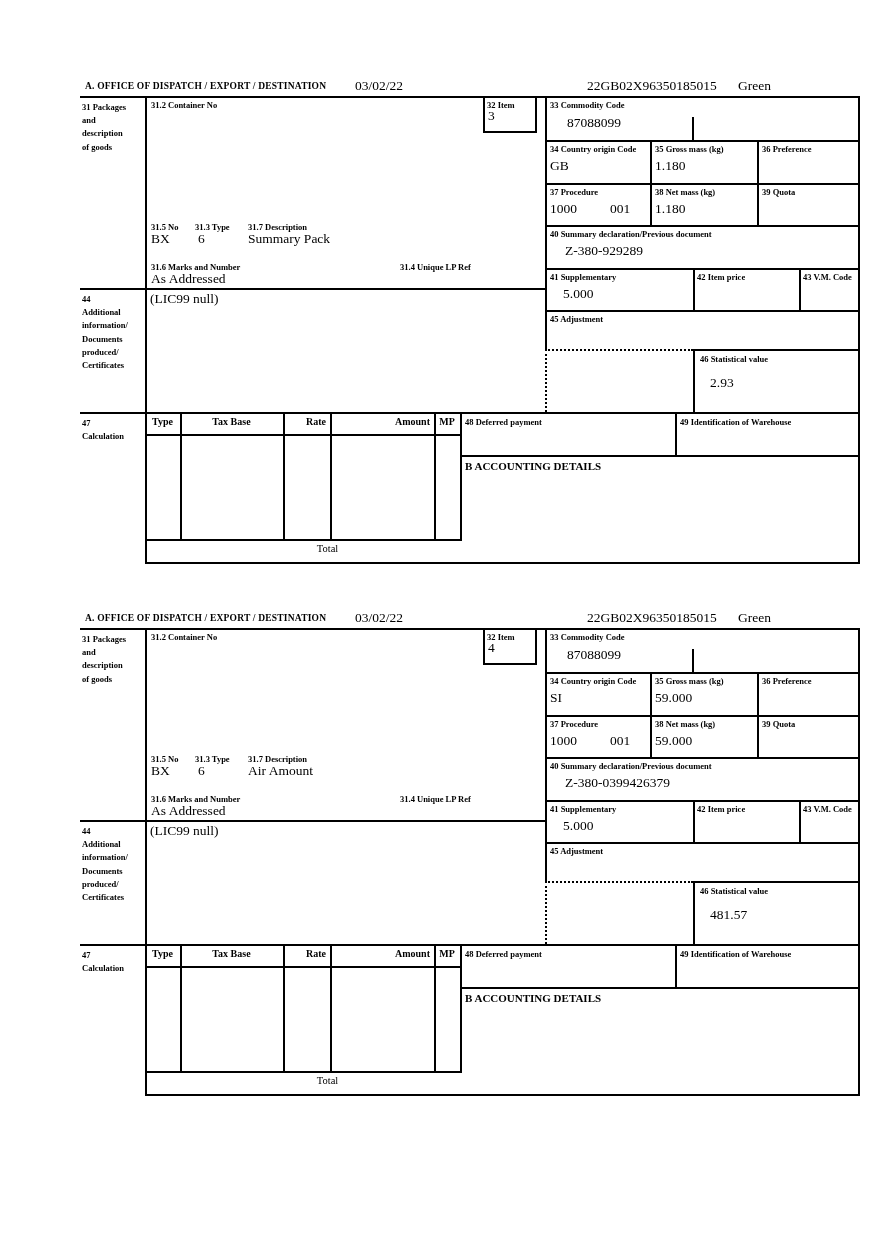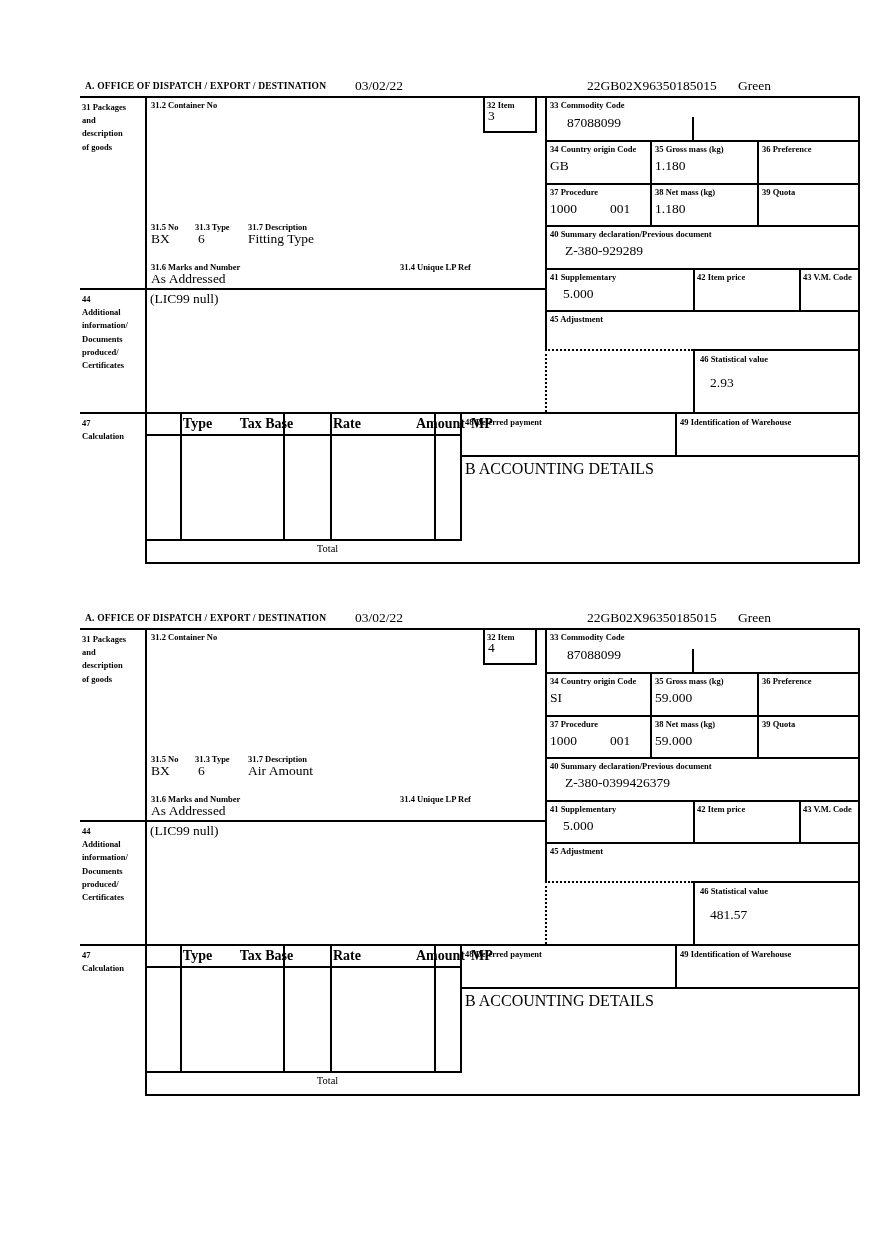--- a/index.html
+++ b/index.html
@@ -12,22 +12,22 @@
   
   .l{position:absolute;background:#000;}
   .dv{position:absolute;border-left:2px dotted #000;background:none;}
   .dh{position:absolute;border-top:2px dotted #000;background:none;}
   
   .hdr-title{position:absolute;left:5px;top:3px;font-size:9.5px;font-weight:bold;letter-spacing:.2px;white-space:nowrap;}
   .hdr-val{position:absolute;top:0;font-size:13.5px;white-space:nowrap;}
   .lbl{position:absolute;font-size:8.5px;font-weight:bold;white-space:nowrap;line-height:1.2;}
   .lbl.ml{white-space:pre-line;line-height:1.55;}
   .val{position:absolute;font-size:13.5px;white-space:nowrap;line-height:1.1;}
-  .th{position:absolute;top:320px;font-size:14px;font-weight:bold;padding-left:35px;}
-  .b-lbl{position:absolute;font-size:16px;font-weight:normal;white-space:nowrap;}
+  .th{position:absolute;top:320px;font-size:10px;font-weight:bold;}
+  .b-lbl{position:absolute;font-size:11px;font-weight:bold;white-space:nowrap;}
   .total{position:absolute;left:90px;top:447px;width:315px;text-align:center;font-size:10.5px;font-weight:normal;}
   .box32{position:absolute;left:403px;top:0;width:50px;height:35px;border:2px solid #000;border-top:none;}
 </style>
 </head>
 <body>
 
 <div class="form" style="top:78px">
   <span class="hdr-title">A.  OFFICE OF DISPATCH / EXPORT / DESTINATION</span>
   <span class="hdr-val" style="left:275px">03/02/22</span>
   <span class="hdr-val" style="left:507px">22GB02X96350185015</span>
@@ -84,21 +84,21 @@
 Calculation</span>
 
     <span class="lbl" style="left:71px;top:4px">31.2 Container No</span>
     <span class="lbl" style="left:407px;top:4px">32 Item</span>
     <span class="val" style="left:408px;top:13px">3</span>
     <span class="lbl" style="left:71px;top:126px">31.5 No</span>
     <span class="lbl" style="left:115px;top:126px">31.3 Type</span>
     <span class="lbl" style="left:168px;top:126px">31.7 Description</span>
     <span class="val" style="left:71px;top:136px">BX</span>
     <span class="val" style="left:118px;top:136px">6</span>
-    <span class="val" style="left:168px;top:136px">Fitting Type</span>
+    <span class="val" style="left:168px;top:136px">Summary Pack</span>
     <span class="lbl" style="left:71px;top:166px">31.6 Marks and Number</span>
     <span class="lbl" style="left:320px;top:166px">31.4 Unique LP Ref</span>
     <span class="val" style="left:71px;top:176px">As Addressed</span>
 
     <span class="val" style="left:70px;top:196px">(LIC99 null)</span>
 
     <span class="lbl" style="left:470px;top:4px">33 Commodity Code</span>
     <span class="val" style="left:487px;top:20px">87088099</span>
     <span class="lbl" style="left:470px;top:48px">34 Country origin Code</span>
     <span class="val" style="left:470px;top:63px">GB</span>

